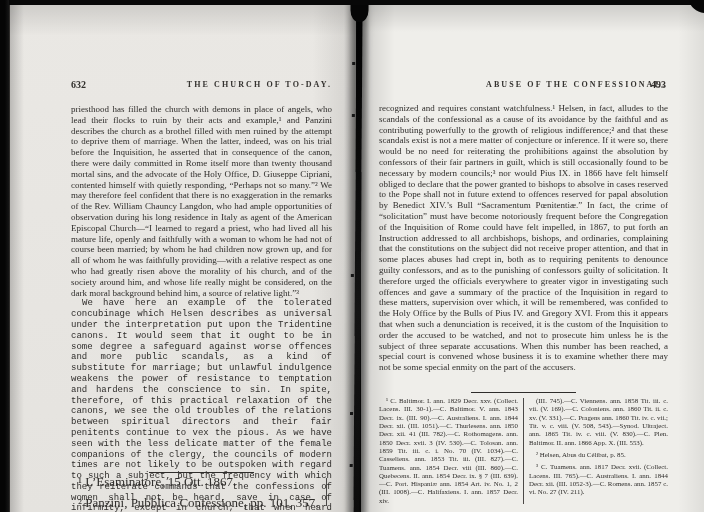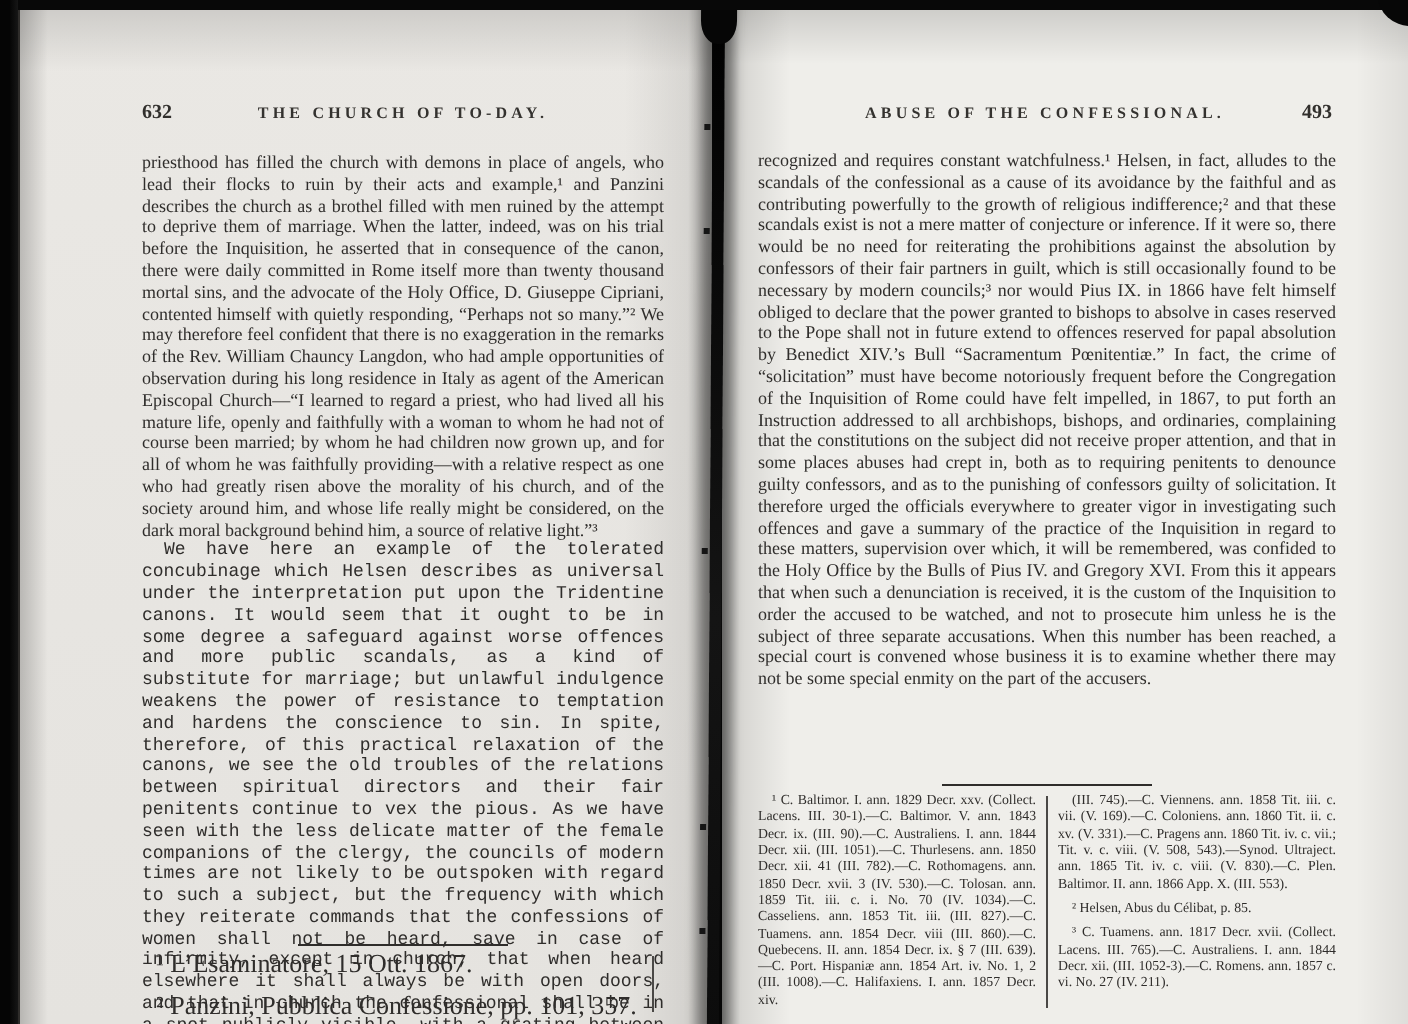--- a/index.html
+++ b/index.html
@@ -32,23 +32,23 @@
   }
   .gutter{
     position:absolute;left:355px;top:-4px;width:6px;height:522px;z-index:5;
     background:linear-gradient(to bottom,#000 0%,#141414 60%,#0c0c0c 100%);
     box-shadow:-4px 0 7px rgba(0,0,0,0.45),4px 0 7px rgba(0,0,0,0.40);
     transform:rotate(0.35deg);
   }
   .gutter-top-blob{position:absolute;left:-6px;top:0;width:18px;height:26px;background:#060606;border-radius:0 0 45% 45%;}
   .speck{position:absolute;width:3px;height:3px;background:#151515;left:-4px;}
 
-  .pg-header{position:relative;height:12px;margin-top:48px;font-size:9.5px;}
+  .pg-header{position:relative;height:12px;margin-top:76px;font-size:9.5px;}
   .running-head{
-    position:absolute;left:0;right:0;text-align:center;
+    position:absolute;left:0;right:0;text-align:right;
     font-size:8px;font-weight:bold;letter-spacing:2.1px;color:#34322f;white-space:nowrap;
   }
   .pagenum{position:absolute;top:-1px;font-size:10px;font-weight:bold;color:#312f2c;}
   .page-left  .pagenum{left:61px;}
   .page-left  .running-head{left:61px;right:24px;}
   .page-right .pagenum{right:38px;}
   .page-right .running-head{left:18px;right:38px;}
 
   .body-text{font-size:9px;line-height:10.8px;text-align:justify;}
   .page-left  .body-text{margin:12px 24px 0 61px;}

